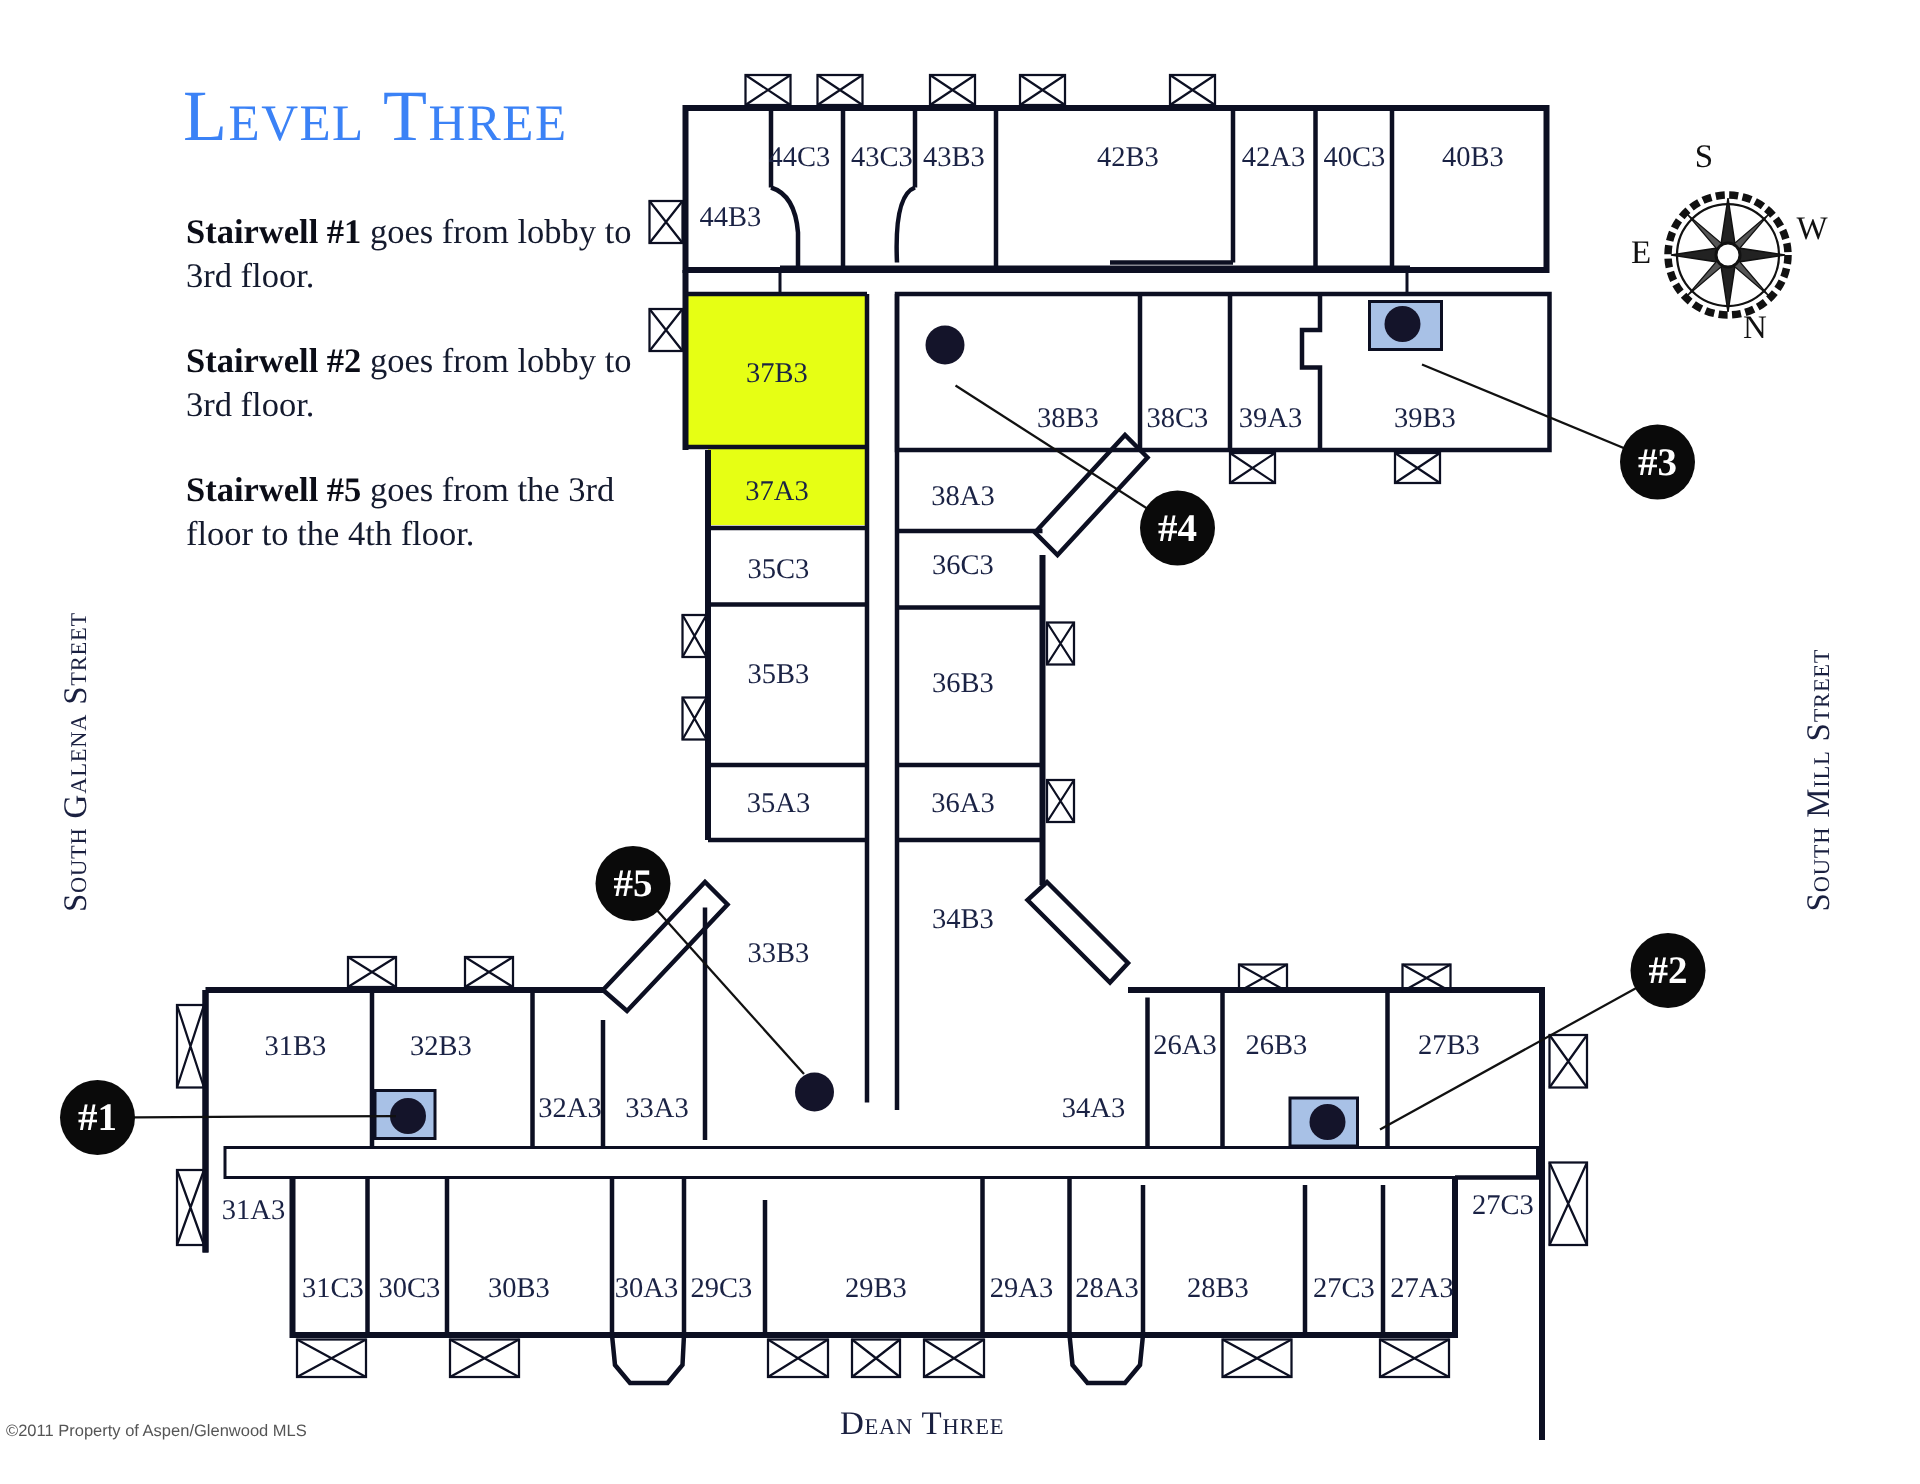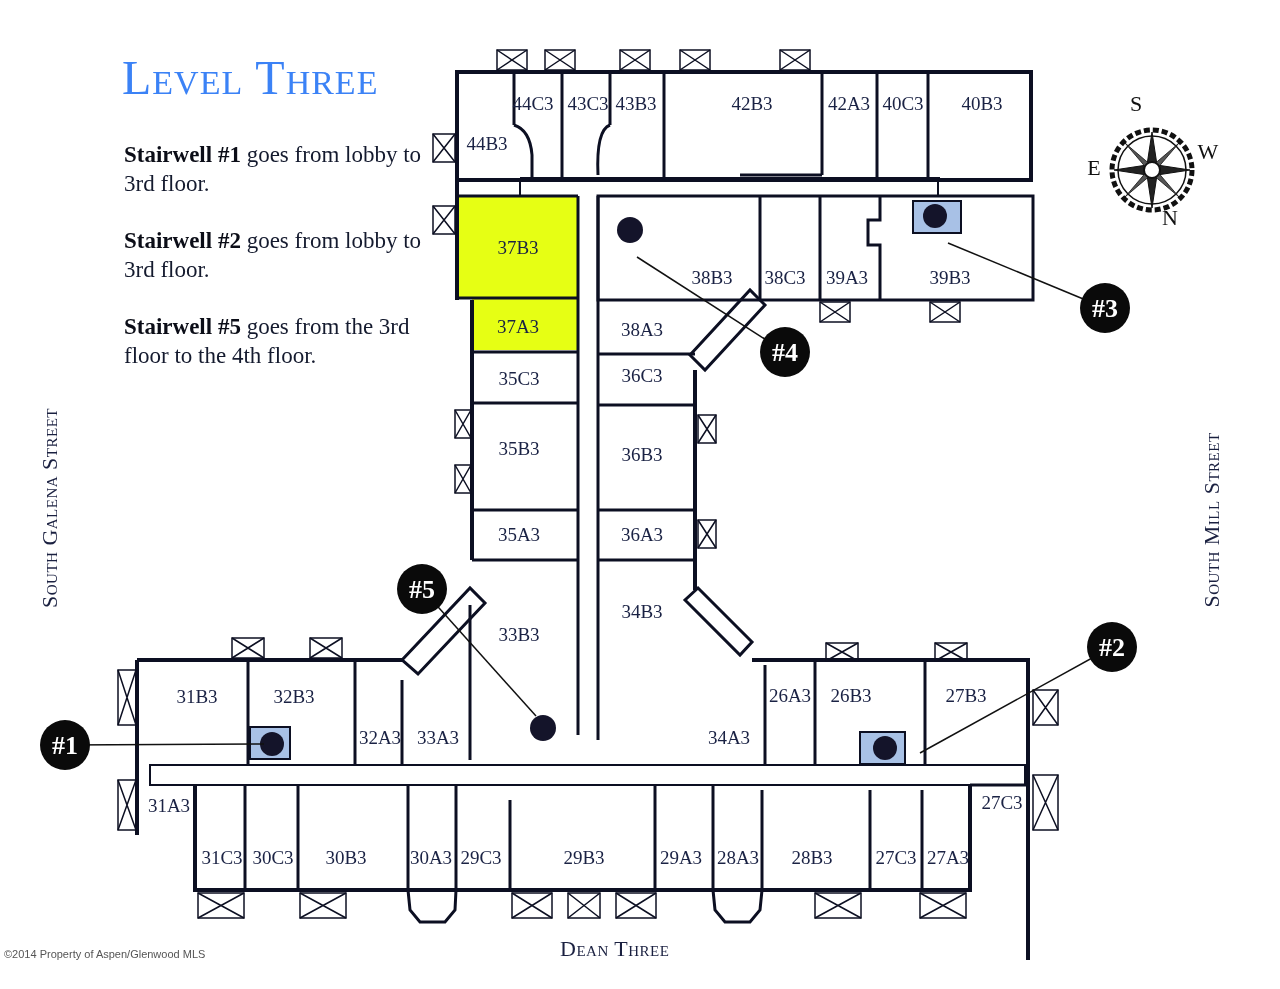--- a/index.html
+++ b/index.html
@@ -25,21 +25,21 @@
 
 <div class="legend">
   <div class="legend-item"><b>Stairwell #1</b><span> goes from lobby to 3rd floor.</span></div>
   <div class="legend-item"><b>Stairwell #2</b><span> goes from lobby to 3rd floor.</span></div>
   <div class="legend-item"><b>Stairwell #5</b><span> goes from the 3rd floor to the 4th floor.</span></div>
 </div>
 
 <div class="street street-left">South Galena Street</div>
 <div class="street street-right">South Mill Street</div>
 <div class="street street-bottom">Dean Three</div>
-<div class="copyright">©2014 Property of Aspen/Glenwood MLS</div>
+<div class="copyright">©2011 Property of Aspen/Glenwood MLS</div>
 
 <svg id="plan" width="1280" height="989" viewBox="0 0 1280 989">
 
   <g>
     <rect x="457" y="196" width="121" height="101" fill="#e6ff14"></rect>
     <rect x="472" y="298" width="106" height="52" fill="#e6ff14"></rect>
   </g>
 
   <g fill="none" stroke="#0c0f22" stroke-width="3">
 

